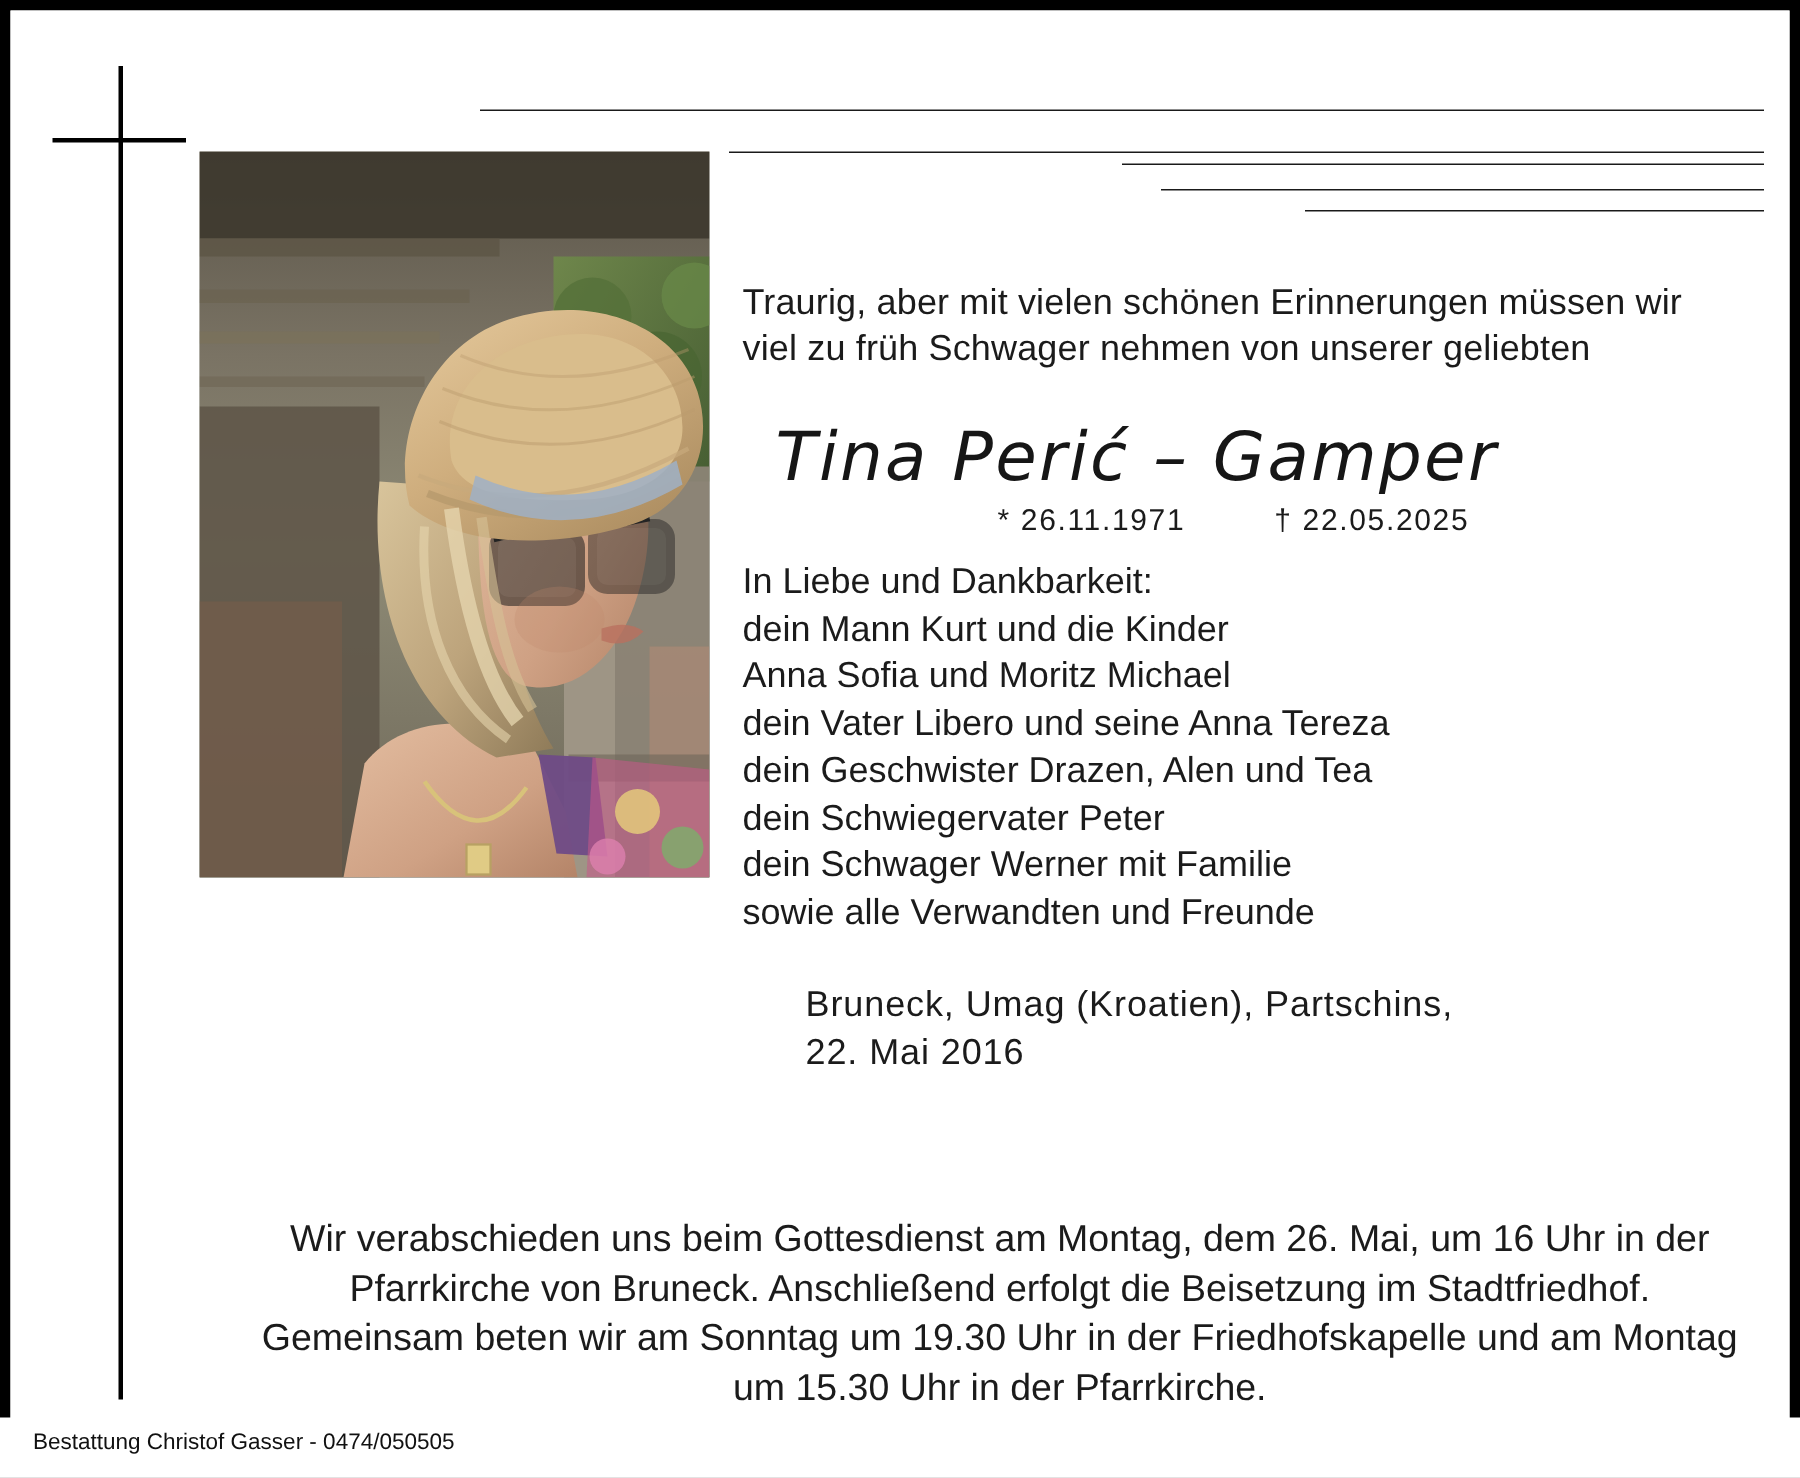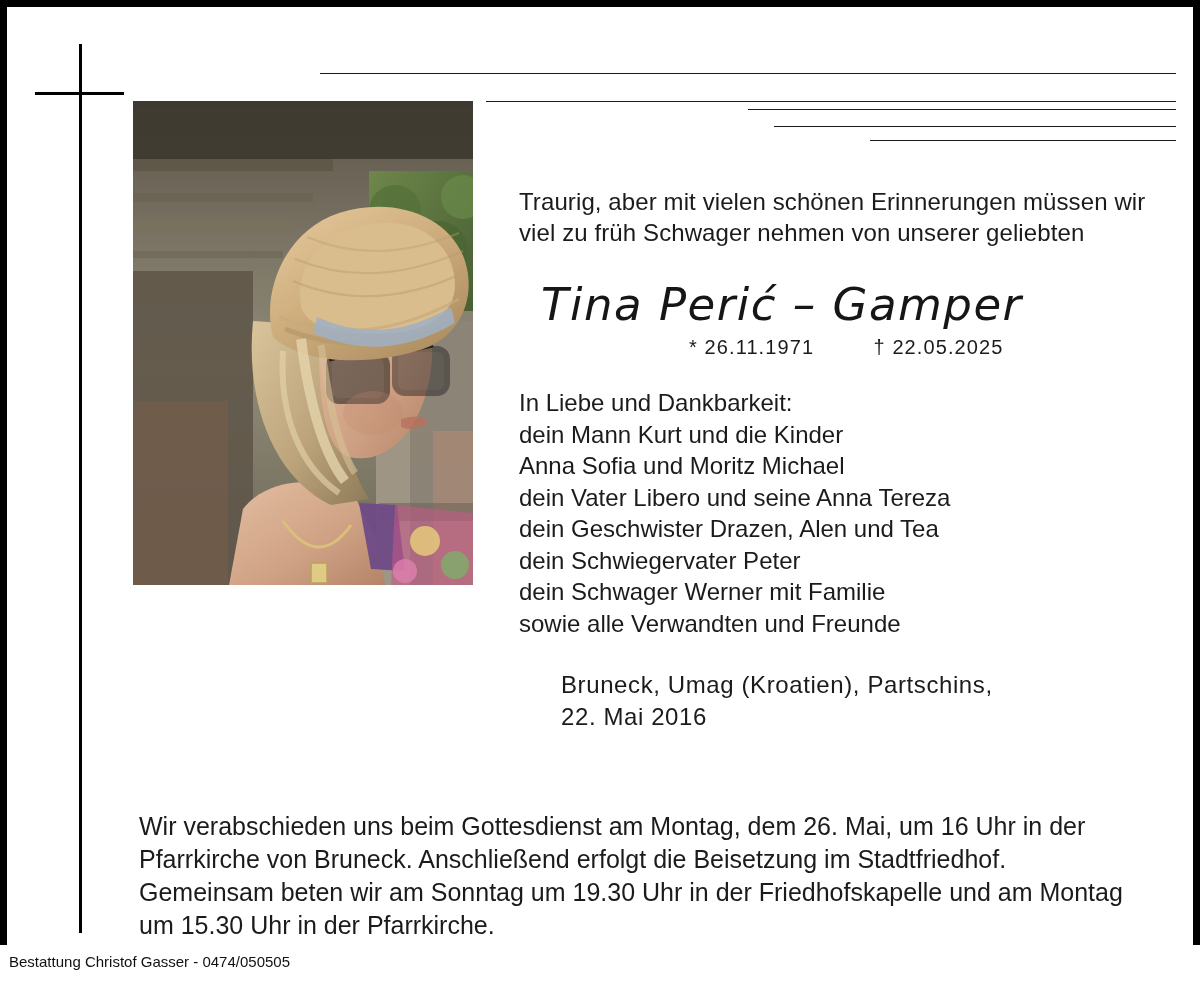--- a/index.html
+++ b/index.html
@@ -75,21 +75,21 @@
     width: 340px;
     height: 484px;
     overflow: hidden;
     background: #6d6a5c;
   }
   .photo svg { display: block; }
 
   
   .text-col {
     position: absolute;
-    left: 519px;
+    left: 495px;
     top: 186px;
     width: 680px;
   }
   .intro {
     font-size: 24px;
     line-height: 31px;
     color: #1b1b1b;
     letter-spacing: 0.1px;
   }
   .name {
@@ -108,57 +108,58 @@
     padding-left: 170px;
     font-size: 20px;
     letter-spacing: 1.1px;
     color: #1b1b1b;
   }
   .dates .sep {
     display: inline-block;
     width: 46px;
   }
   .family {
-    margin-top: 28px;
+    margin-top: 13px;
     font-size: 24px;
     line-height: 31.5px;
     color: #1b1b1b;
   }
   .places {
     margin-top: 30px;
     font-size: 24px;
     line-height: 31.5px;
     letter-spacing: 0.6px;
     color: #1b1b1b;
     margin-left: 42px;
   }
 
   
   .footer-text {
     position: absolute;
-    left: 139px;
+    left: 149px;
     top: 810px;
     width: 1035px;
     font-size: 25px;
     line-height: 33px;
     color: #1b1b1b;
+    text-align: center;
   }
 
   
   .credit-strip {
     position: absolute;
     left: 0;
     top: 945px;
     width: 1200px;
     height: 40px;
     background: #ffffff;
   }
   .credit-text {
     position: absolute;
-    left: 9px;
+    left: 22px;
     top: 953px;
     font-size: 15px;
     color: #111111;
     font-family: "Liberation Sans", sans-serif;
   }
   .line { display: block; }
 </style>
 </head>
 <body>
 

